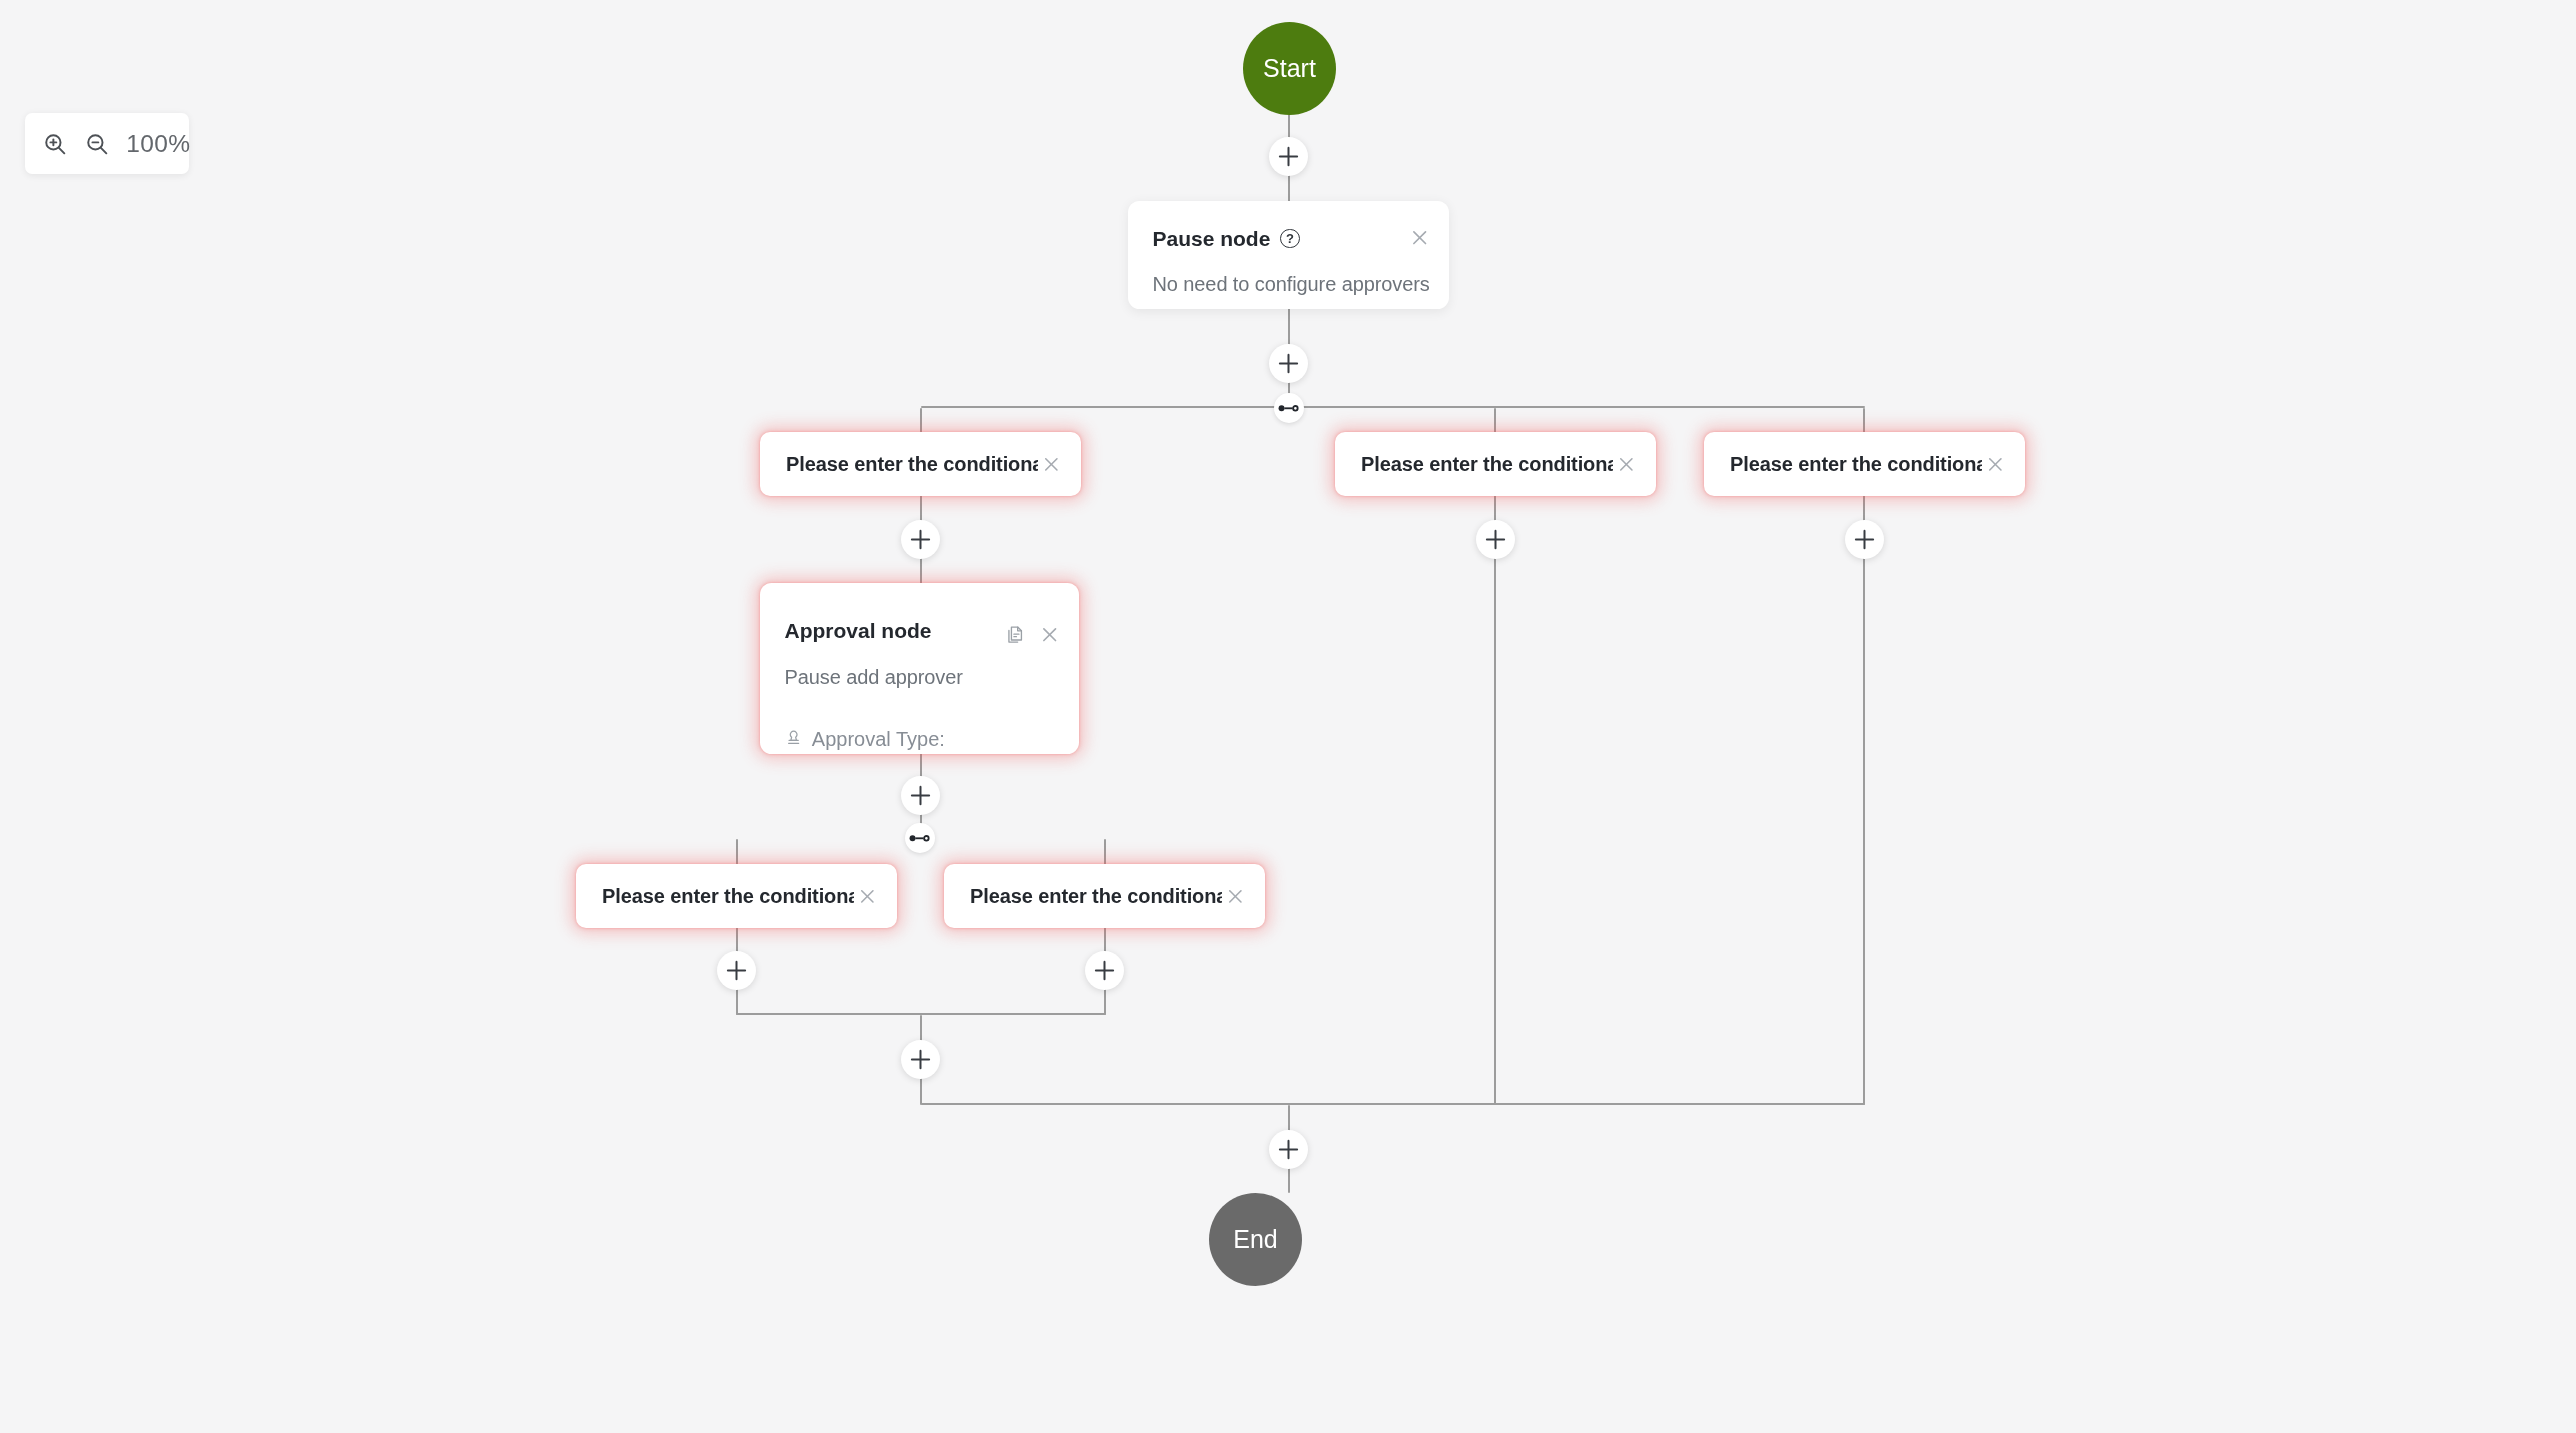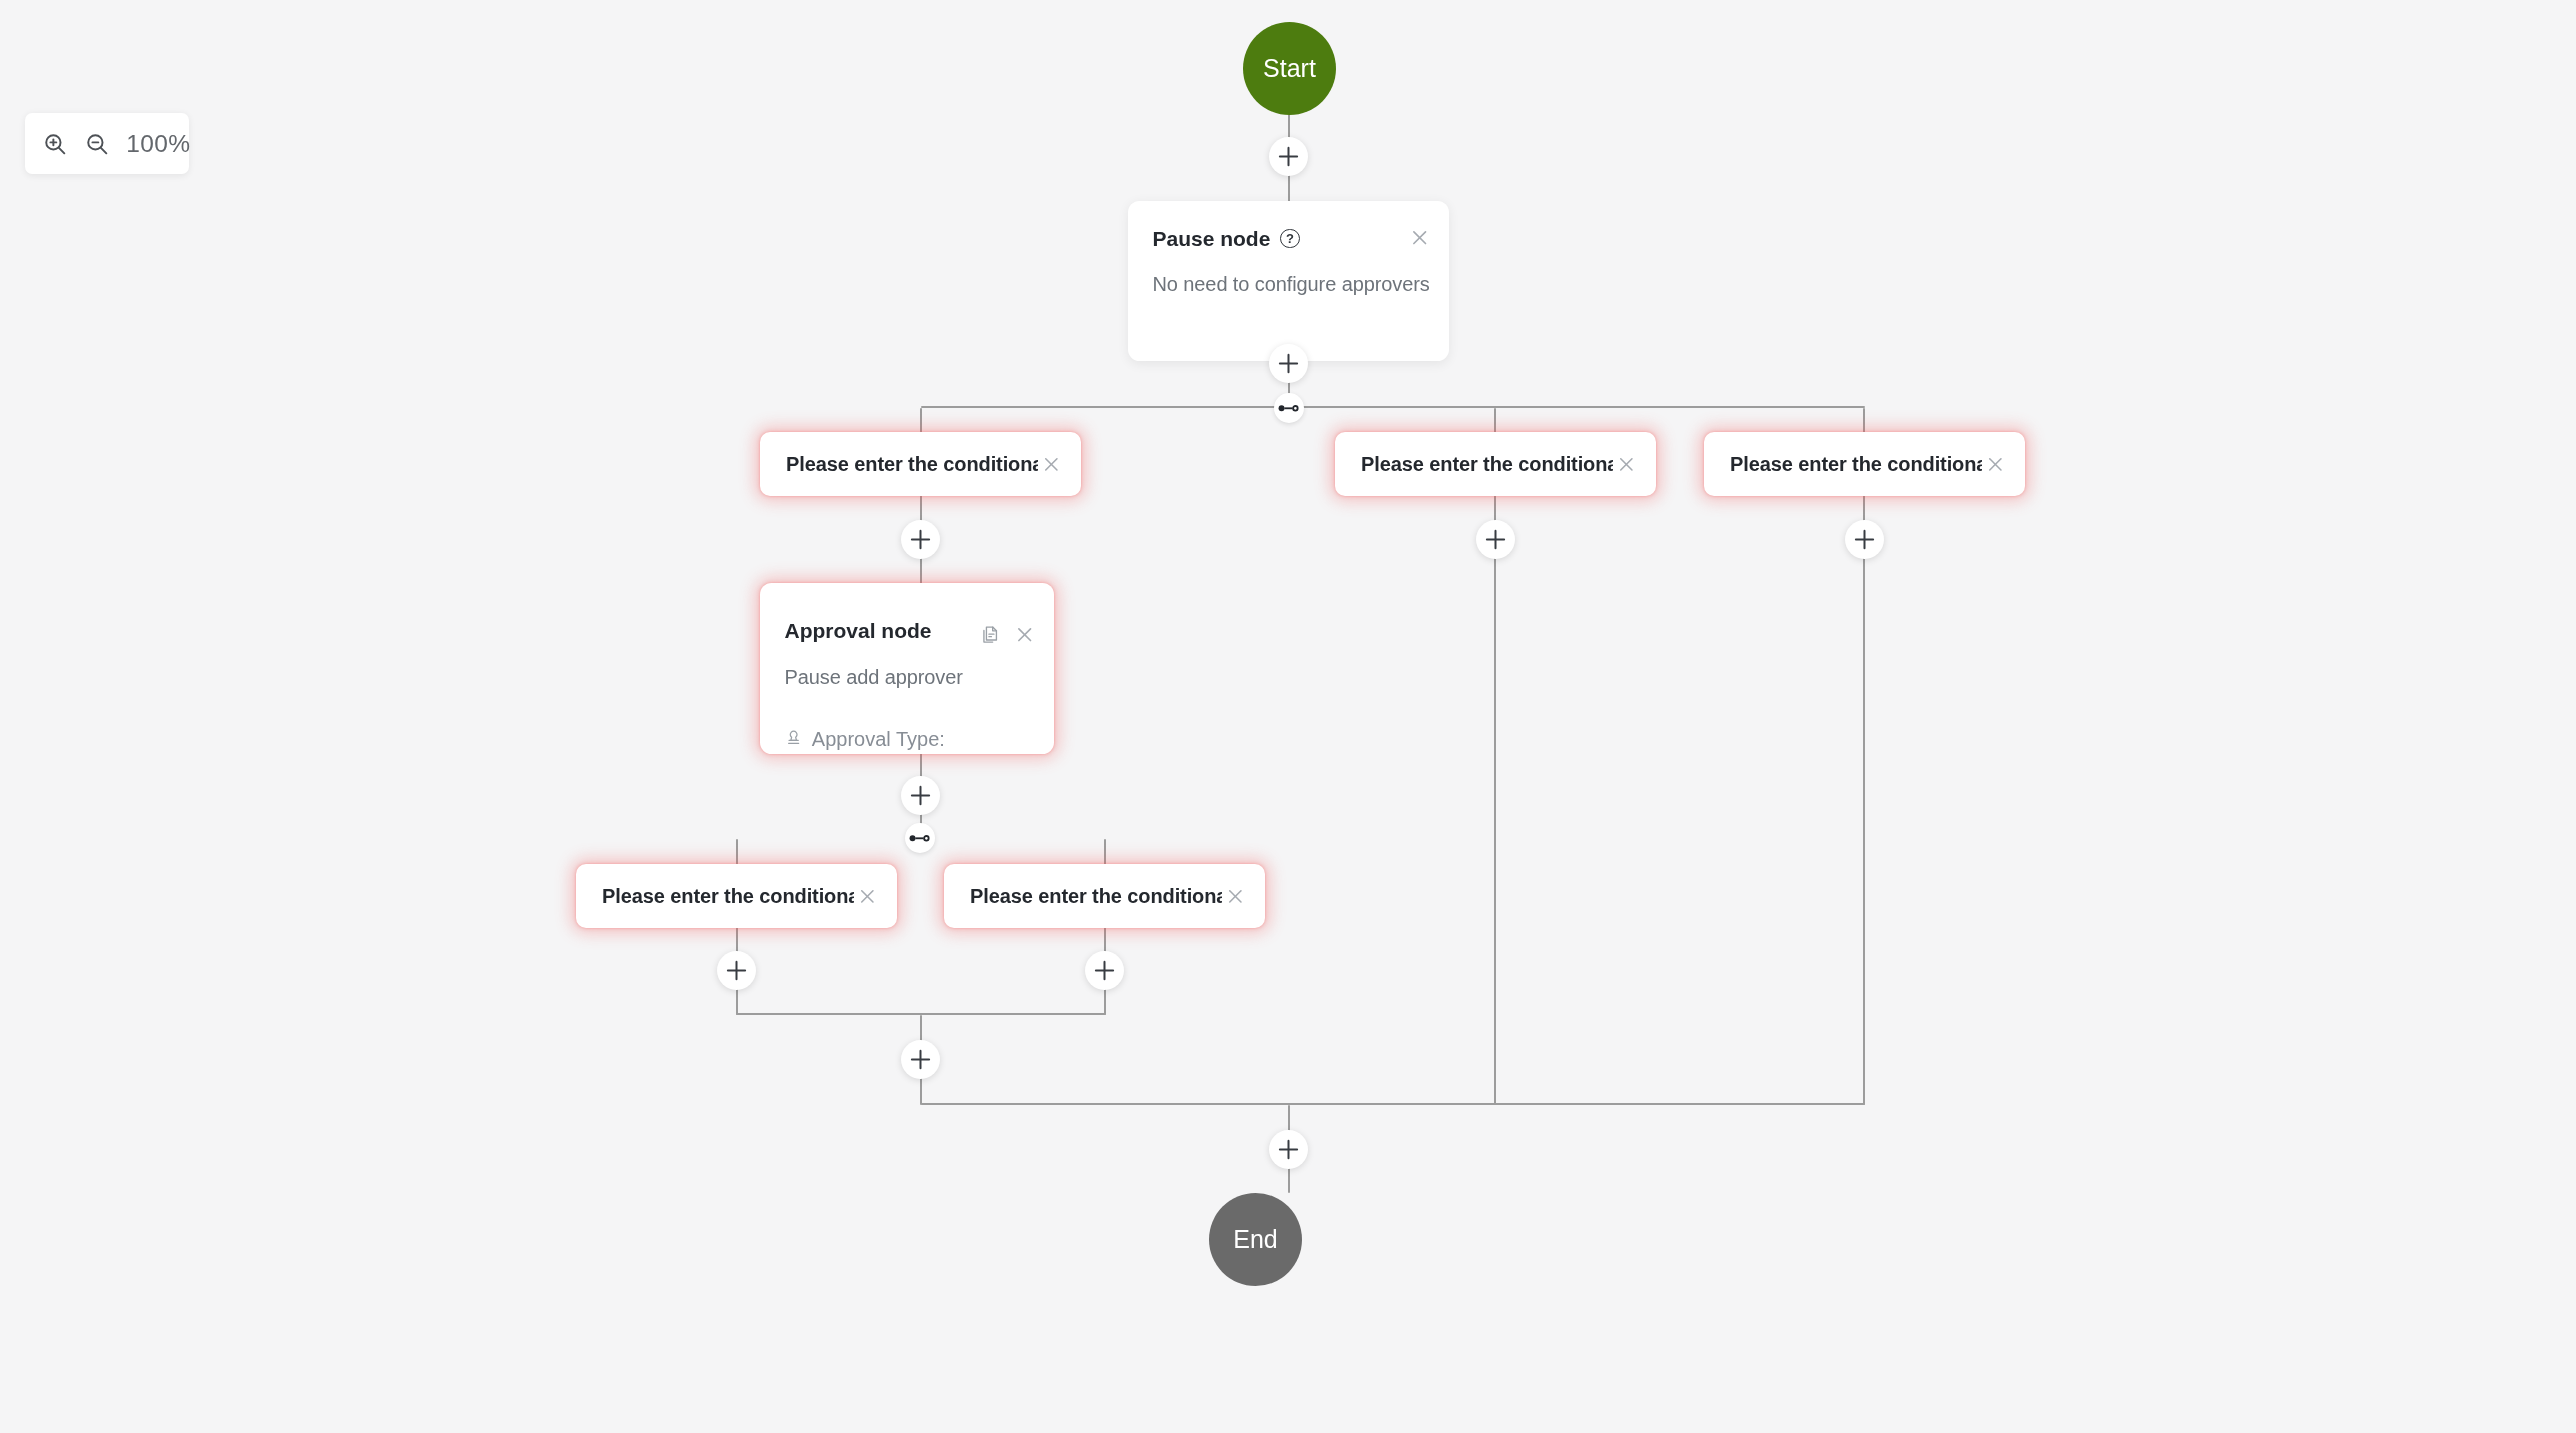--- a/index.html
+++ b/index.html
@@ -55,22 +55,22 @@
 
   
   .card{
     position:absolute;background:#fff;border-radius:11.5px;
     box-shadow:0 2.9px 11.5px rgba(0,0,0,.07);
     box-sizing:border-box;z-index:3;cursor:pointer;
   }
   .error-glow{
     box-shadow:0 0 3.6px rgba(242,90,90,.50), 0 0 16px 5px rgba(242,90,90,.32);
   }
-  .pause-card{left:1128px;top:201px;width:321px;height:160px;padding:24.5px 24.5px 0 24.5px;}
-  .approval-card{left:760px;top:583px;width:294px;height:171px;padding:35px 24.5px 0 24.5px;}
+  .pause-card{left:1128px;top:201px;width:321px;height:108px;padding:24.5px 24.5px 0 24.5px;}
+  .approval-card{left:760px;top:583px;width:319px;height:171px;padding:35px 24.5px 0 24.5px;}
   .card-title-row{display:flex;align-items:center;gap:10px;height:26px;}
   .card-title{font-size:21px;font-weight:bold;color:#24282e;white-space:nowrap;}
   .help-badge{
     width:19.4px;height:19.4px;border:1.4px solid #2f343a;border-radius:50%;
     display:flex;align-items:center;justify-content:center;
     font-size:13px;font-weight:bold;color:#2f343a;box-sizing:border-box;flex:0 0 auto;
   }
   .card-body{margin-top:21.6px;font-size:20px;color:#6d737a;white-space:nowrap;letter-spacing:-0.1px;}
   .approval-type-row{margin-top:39px;display:flex;align-items:center;gap:10px;}
   .approval-type-label{font-size:20px;color:#878d95;white-space:nowrap;}

